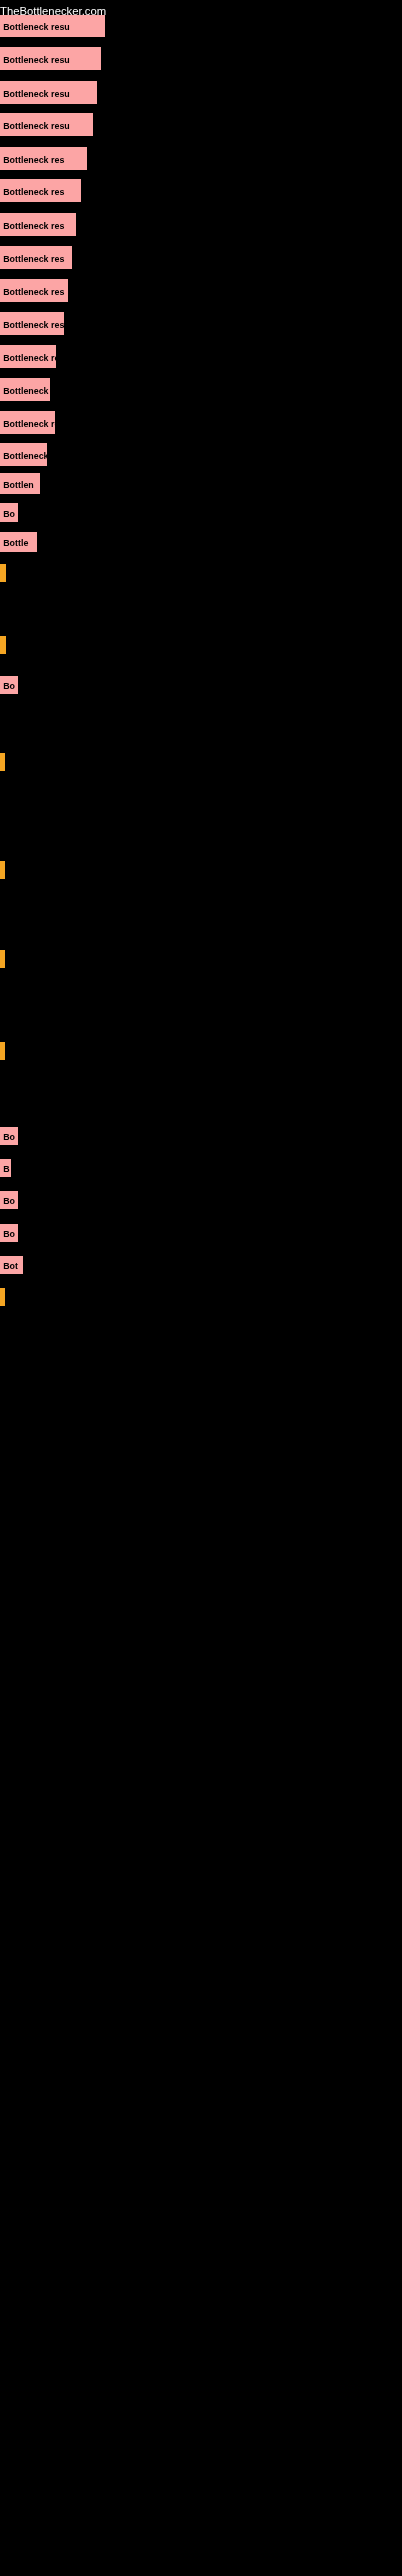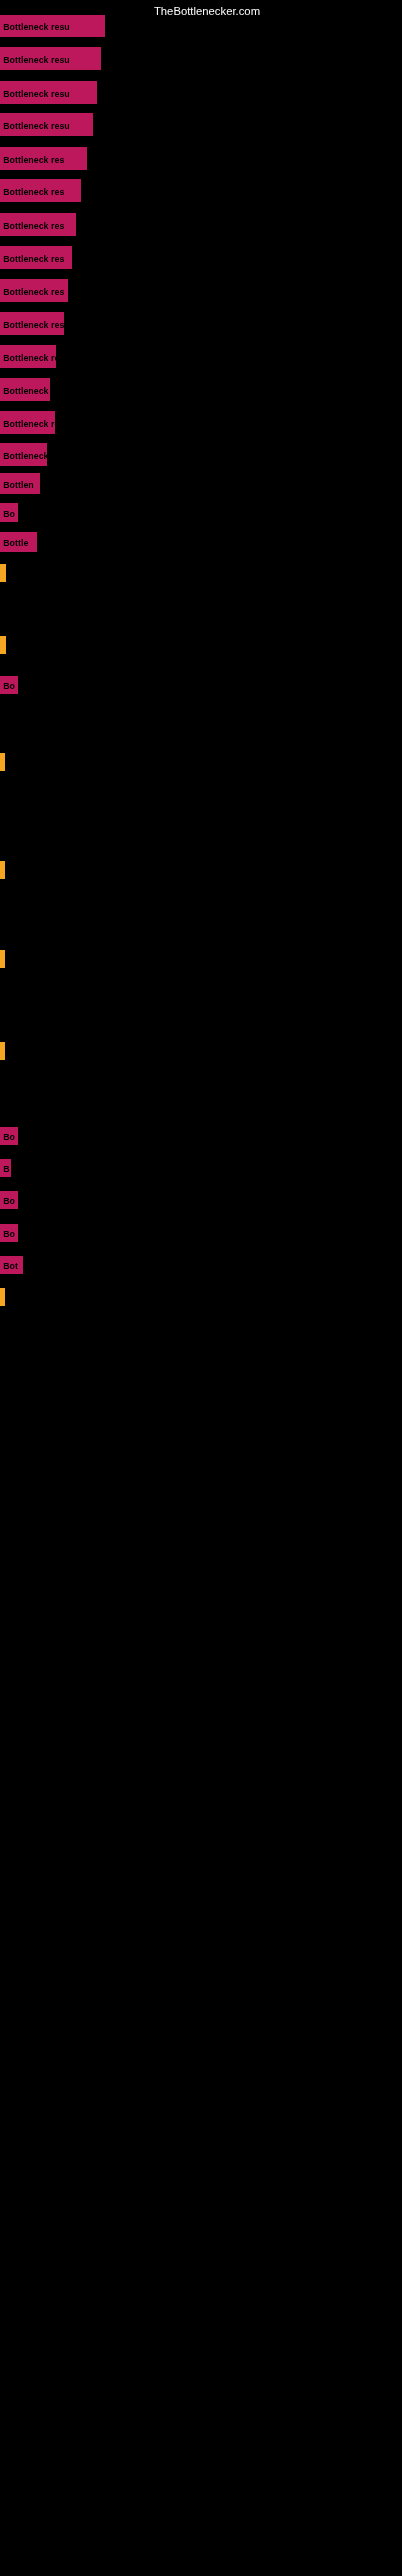--- a/index.html
+++ b/index.html
@@ -10,35 +10,34 @@
     body {
       background-color: #000000;
       width: 403px;
       min-height: 2576px;
       font-family: Arial, sans-serif;
       position: relative;
     }
     .site-title {
       color: #ffffff;
       font-size: 11.3px;
-      text-align: center;
       padding: 3.2px 0;
       position: absolute;
       top: 1.6px;
-      left: 11px;
+      left: 0;
       right: 0;
     }
     .bar-container {
       position: absolute;
       left: 0;
       display: flex;
       align-items: center;
     }
     .bar-label {
-      background-color: #be185d;
+      background-color: #fca5a5;
       color: #000000;
       font-size: 8.9px;
       font-weight: bold;
       padding: 1.6px 3.2px;
       white-space: nowrap;
       overflow: hidden;
     }
   </style>
 </head>
 <body>

